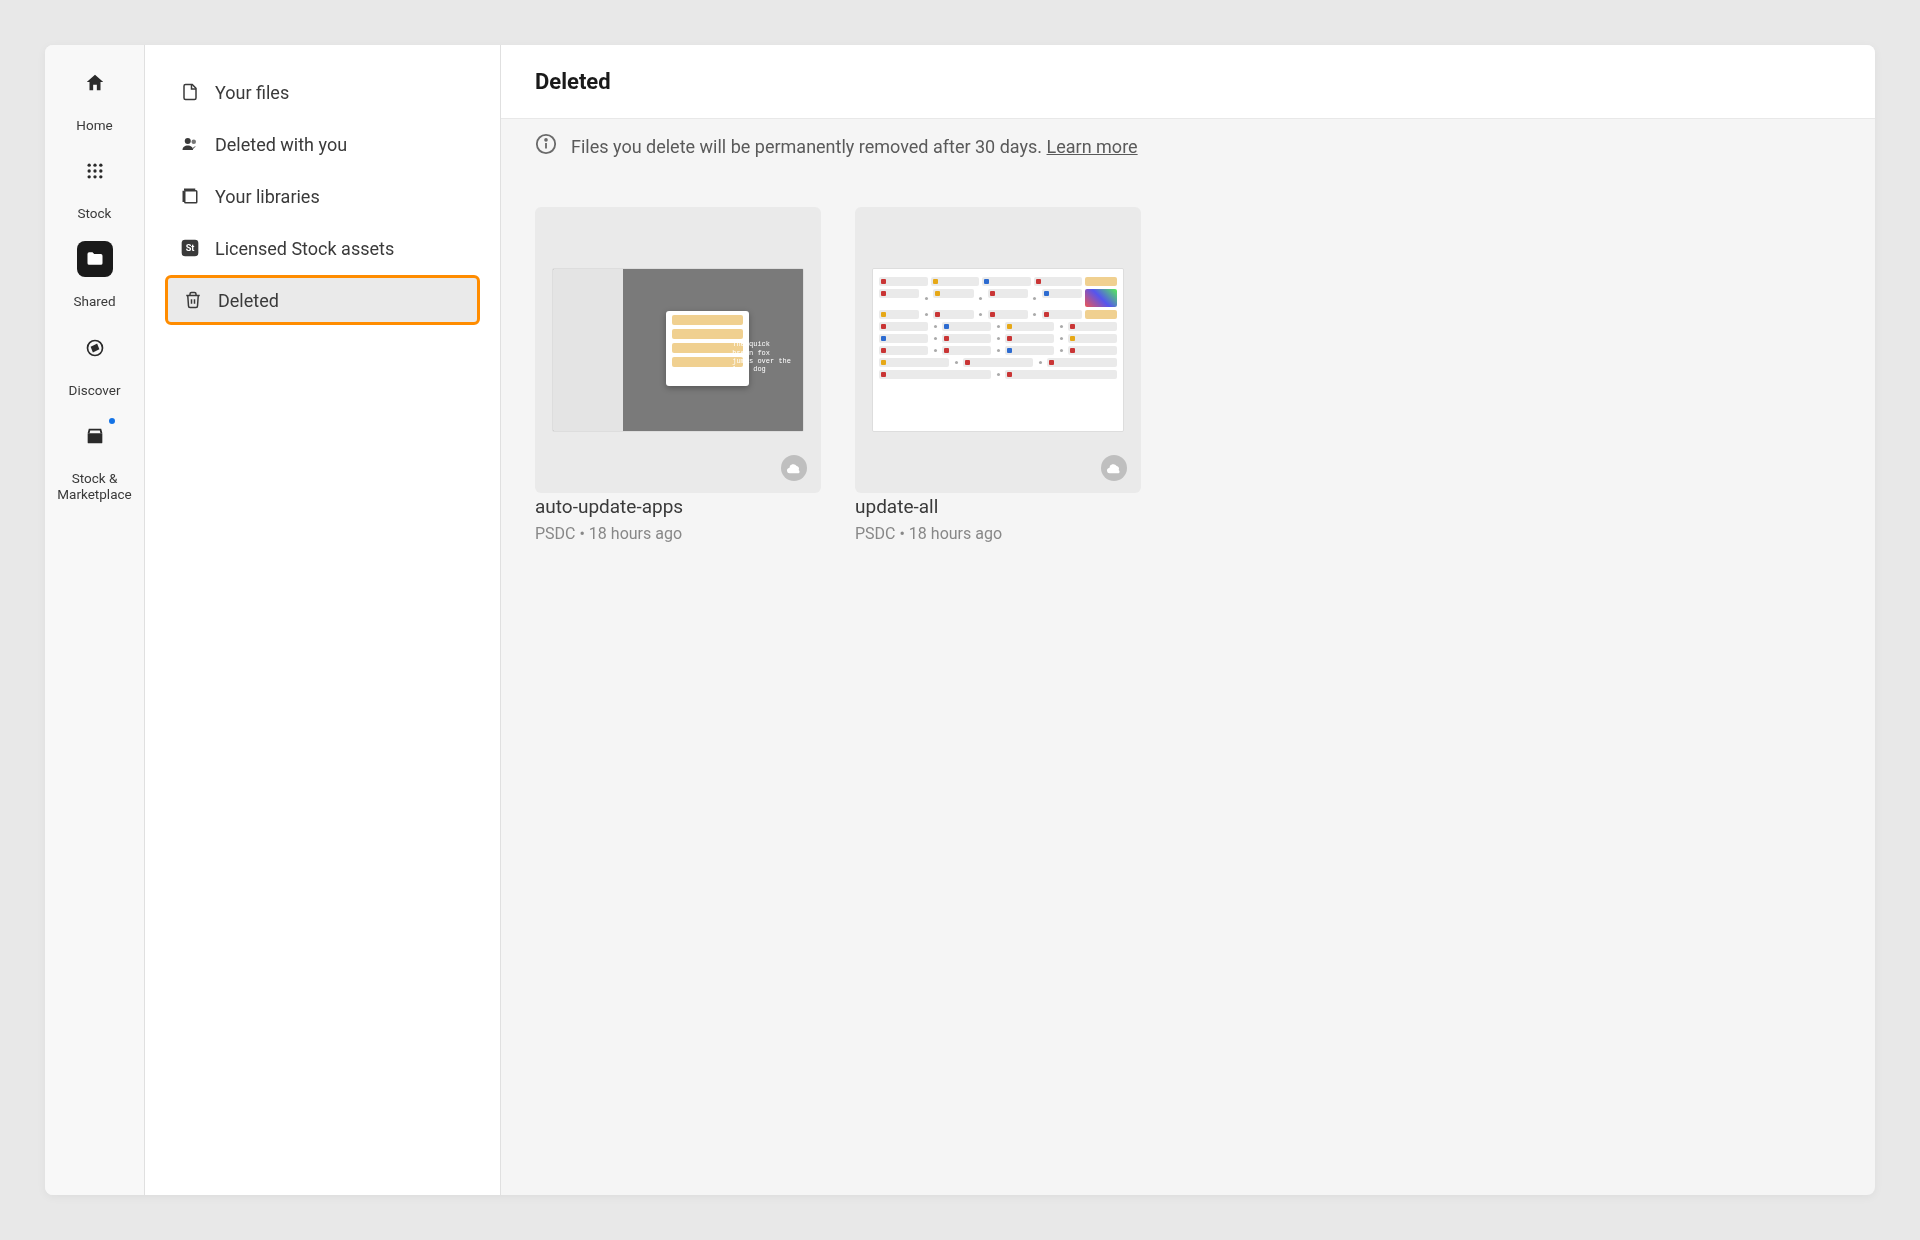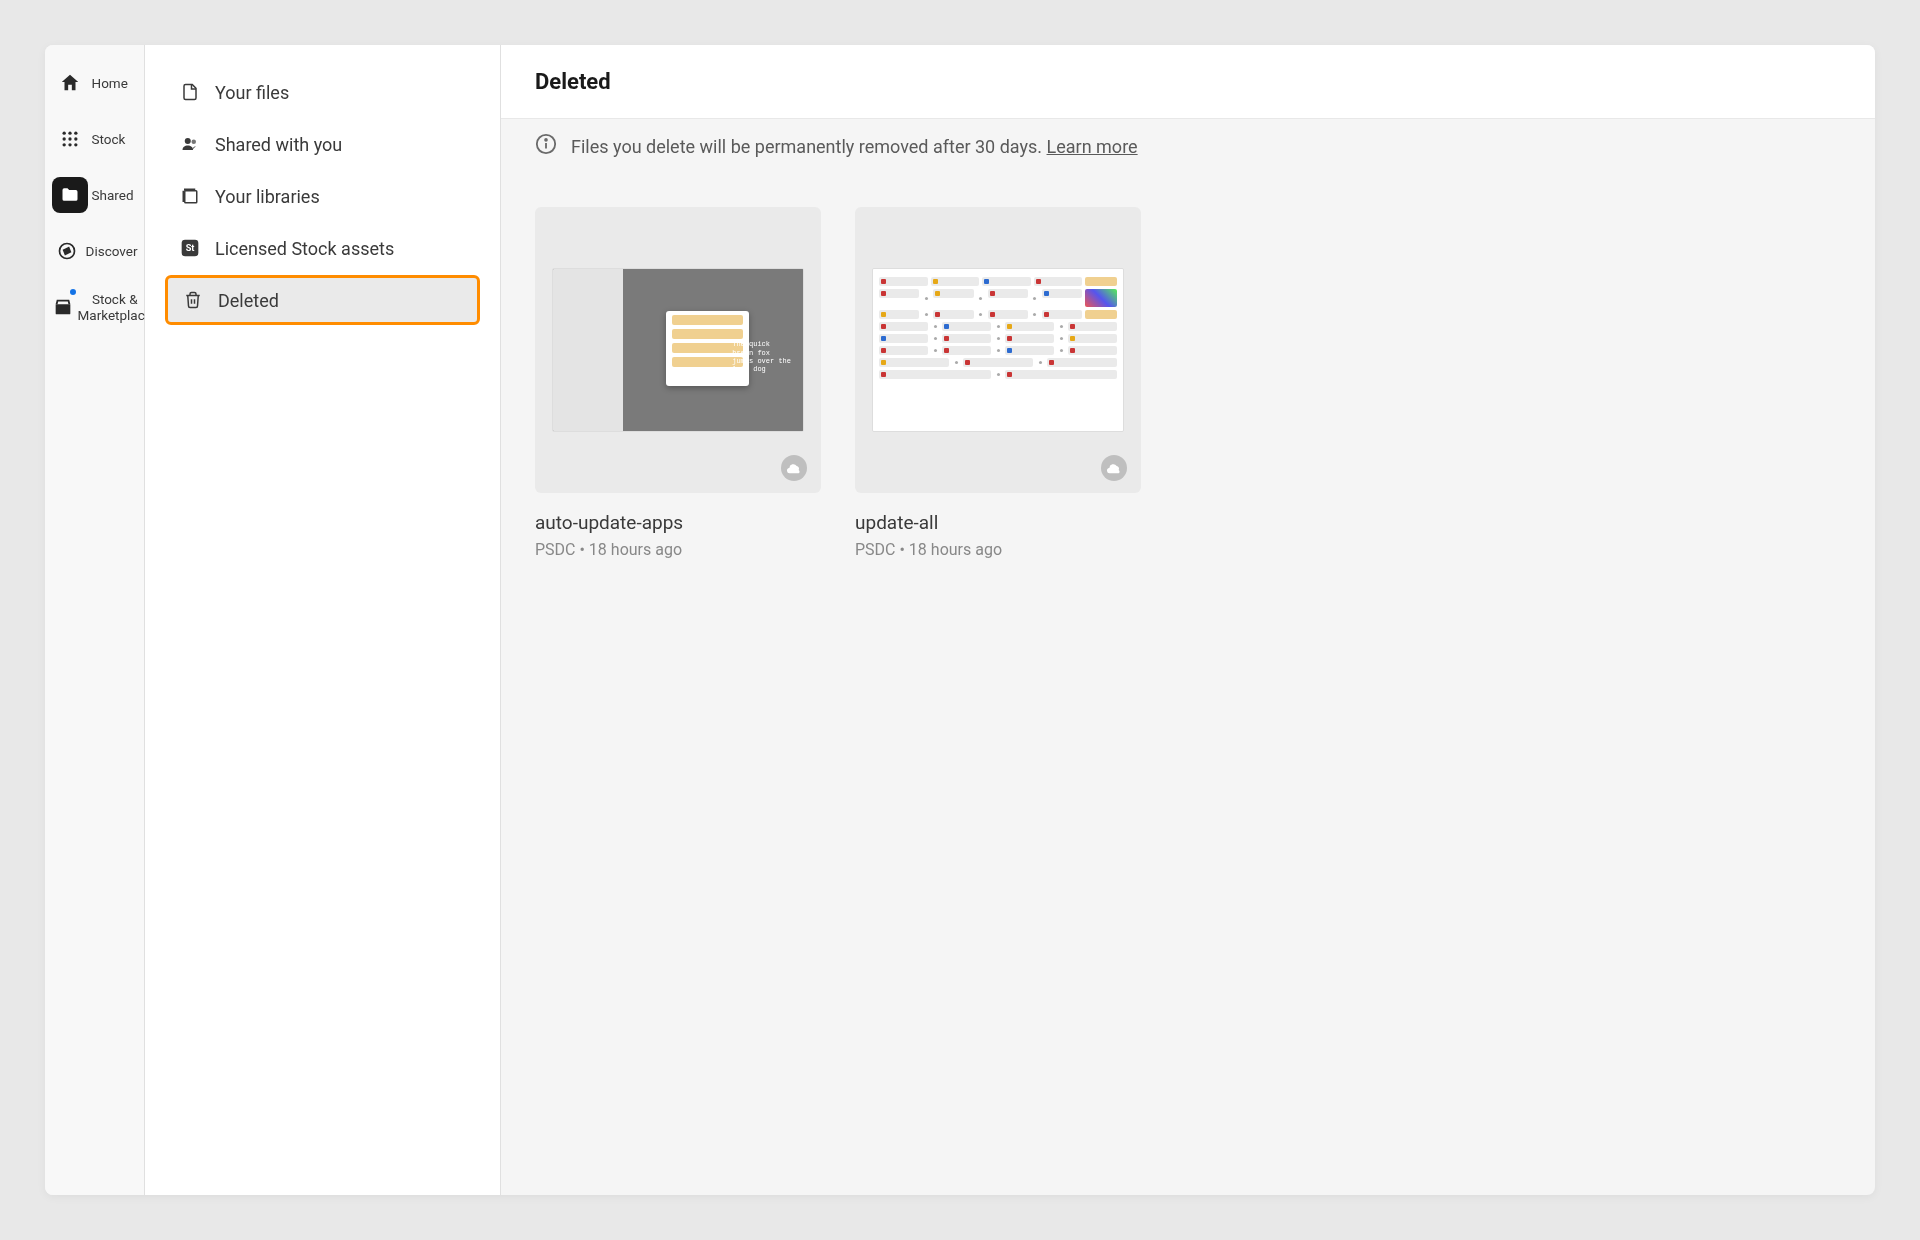--- a/index.html
+++ b/index.html
@@ -76,23 +76,23 @@
   background: #f8f8f8;
   padding-top: 20px;
   display: flex;
   flex-direction: column;
   align-items: center;
   gap: 20px;
 }
 .rail-item {
   width: 86px;
   display: flex;
-  flex-direction: row;
-  align-items: center;
-  gap: 4px;
+  flex-direction: column;
+  align-items: center;
+  gap: 16px;
   cursor: pointer;
   font-size: 13px;
   color: #3a3a3a;
 }
 .rail-icon {
   width: 36px;
   height: 36px;
   border-radius: 8px;
   display: flex;
   align-items: center;
@@ -211,21 +211,21 @@
   right: 14px;
   width: 26px;
   height: 26px;
   background: #bfbfbf;
   border-radius: 50%;
   display: flex;
   align-items: center;
   justify-content: center;
 }
 .card-title {
-  margin-top: 18px;
+  margin-top: 2px;
   font-size: 19px;
   color: #3a3a3a;
 }
 .card-meta {
   margin-top: 6px;
   font-size: 16px;
   color: #888;
 }
 
 .fake1 { display:flex; width:100%; height:100%; background:#7a7a7a; position:relative; }
@@ -320,21 +320,21 @@
       </div>
       <div class="sidebar-item">
         <span class="sidebar-icon">
           <svg width="20" height="18" viewBox="0 0 24 24" fill="#3a3a3a">
               <circle cx="9" cy="8" r="4"></circle>
               <path d="M2 20c0-4 3-6 7-6s7 2 7 6"></path>
               <circle cx="17" cy="9" r="3" opacity=".7"></circle>
               <path d="M15 20c0-3 2-5 5-5" opacity=".7"></path>
             </svg>
         </span>
-        <span>Shared with you</span>
+        <span>Deleted with you</span>
       </div>
       <div class="sidebar-item">
         <span class="sidebar-icon">
           <svg width="18" height="18" viewBox="0 0 24 24" fill="none" stroke="#3a3a3a" stroke-width="2">
               <rect x="5" y="5" width="16" height="16" rx="1"></rect>
               <path d="M5 5V3a0 0 0 010 0h14"></path>
               <path d="M5 19H3V5"></path>
             </svg>
         </span>
         <span>Your libraries</span>

